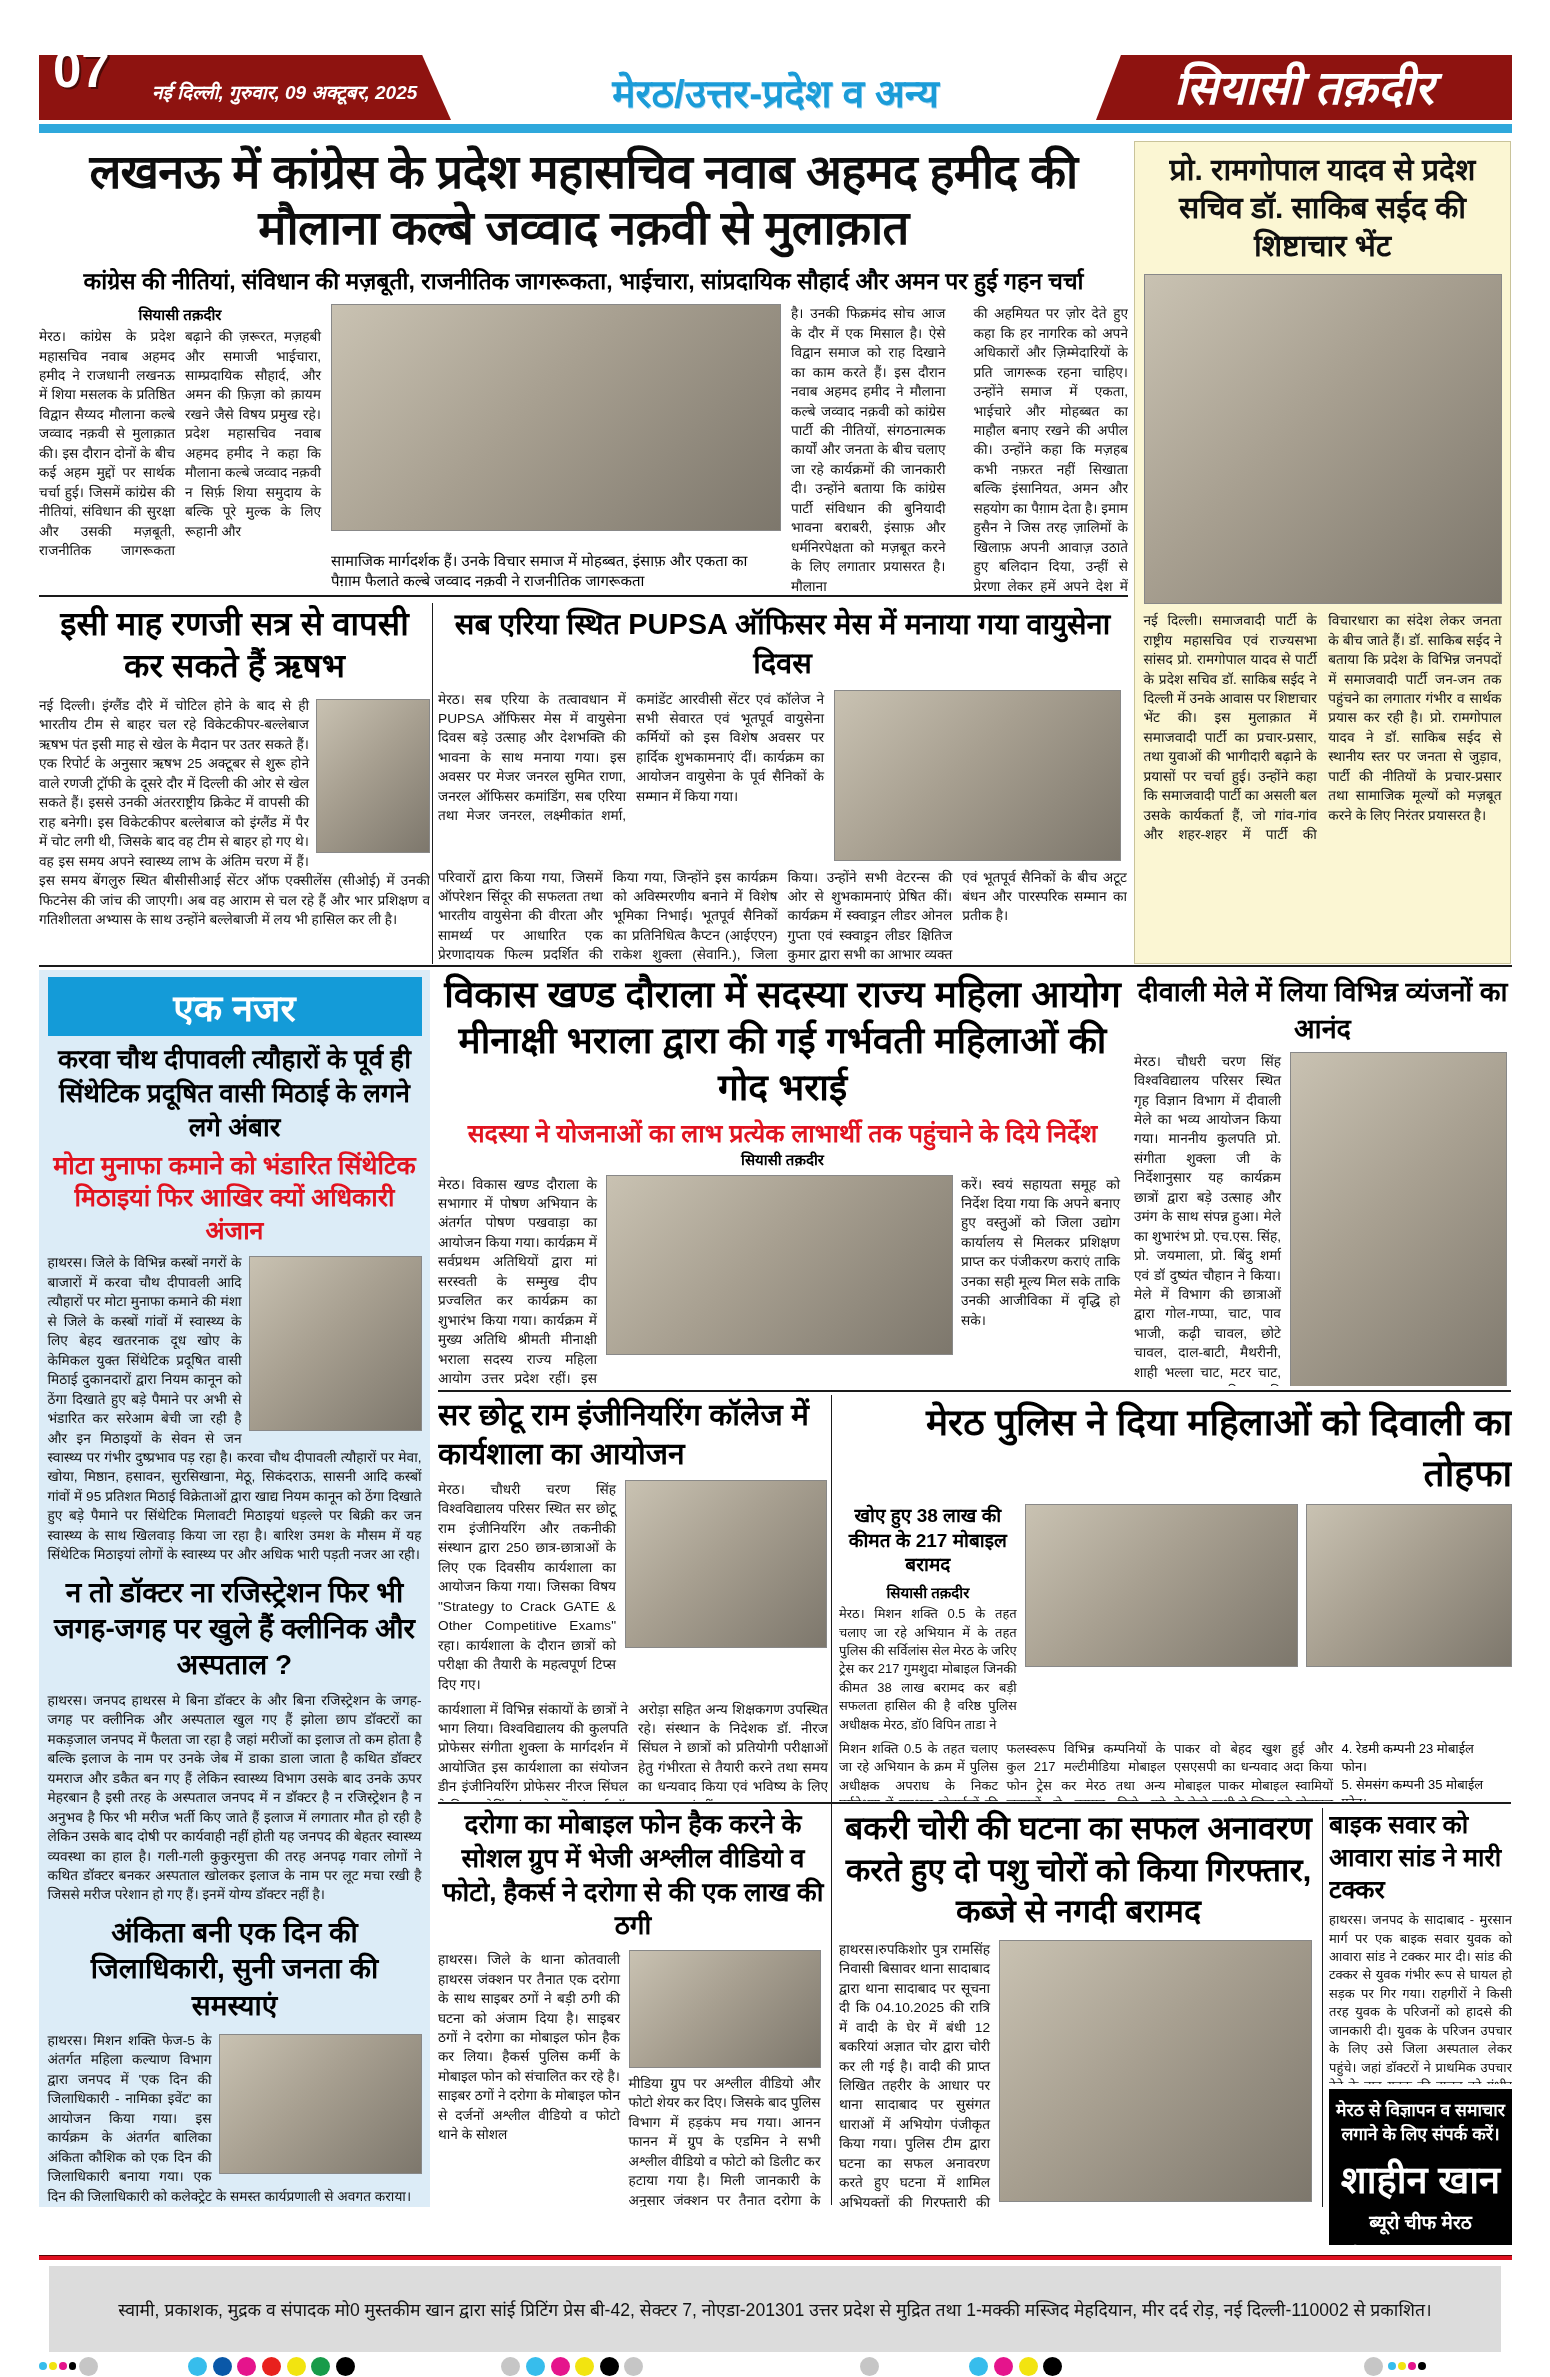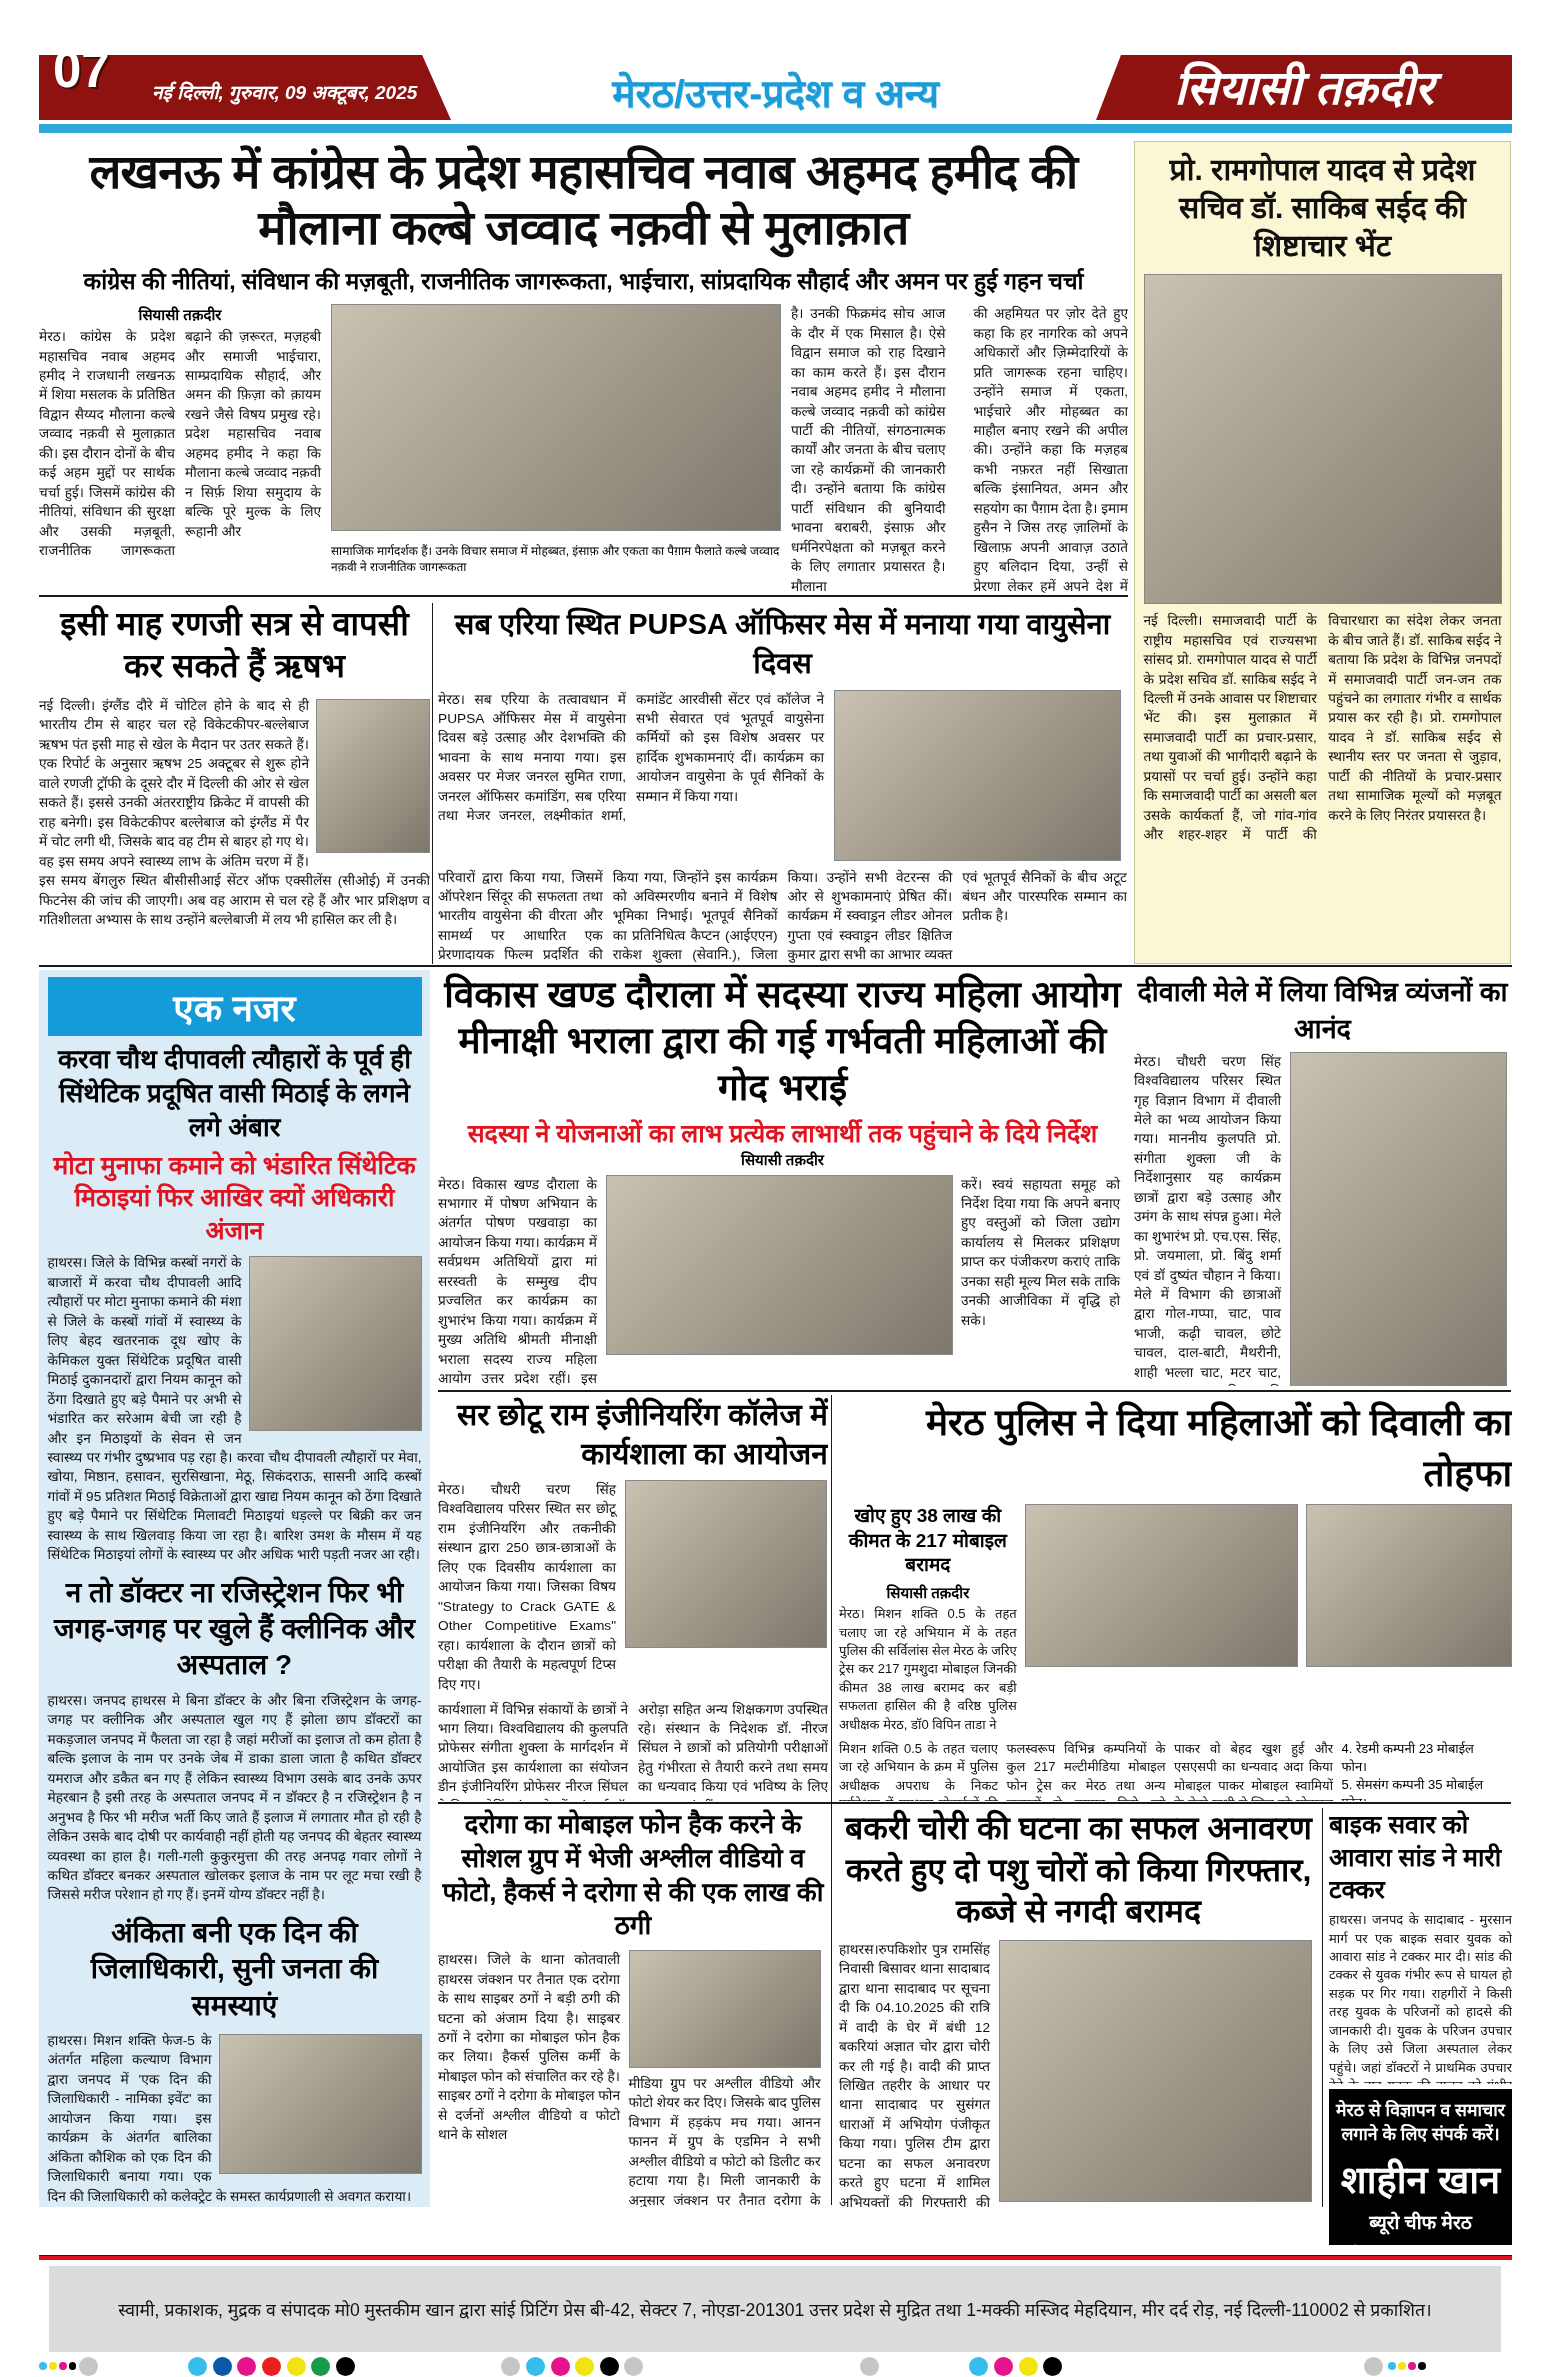--- a/index.html
+++ b/index.html
@@ -30,21 +30,21 @@
   .hrule { position:absolute; background:#1a1a1a; height:2.1px; }
   .vrule { position:absolute; background:#1a1a1a; width:1.4px; }
 
   
   .lead-head { font-size:47px; line-height:1.2; font-weight:bold; text-align:center; color:#0d0d0d; letter-spacing:-0.7px; }
   .lead-sub  { font-size:23px; font-weight:bold; text-align:center; margin-top:7px; }
   .lead-cols { display:flex; gap:10px; margin-top:8.5px; }
   .lc-a { width:282px; }
   .lc-photo { width:450px; }
   .lead-photo { width:450px; height:227px; }
-  .lead-cap { font-size:12px; margin-top:13px; line-height:1.3; }
+  .lead-cap { font-size:15px; margin-top:20px; line-height:1.3; }
   .lc-b { width:337px; display:flex; gap:28px; }
   .lc-b > div { width:163px; }
 
   
   .sidebar { background:#fbf6d3; border:0.7px solid #c9c39a; padding:8.5px; }
   .sb-head { font-size:30px; font-weight:bold; text-align:center; line-height:1.28; color:#101010; }
   .sb-photo { width:100%; height:330px; margin:8.5px 0 7px 0; }
   .sb-body { column-count:2; column-gap:11.3px; }
 
   
@@ -72,21 +72,21 @@
   .gb-row { display:flex; gap:8.5px; margin-top:5.6px; }
   .gb-col { width:159px; }
   .gb-photo { width:347px; height:180px; }
 
   .dw-head { font-size:27px; font-weight:bold; text-align:center; }
   .dw-row { display:flex; gap:8.5px; margin-top:5.6px; }
   .dw-col { width:147px; }
   .dw-photo { width:217px; height:357px; }
 
   
-  .ch-head { font-size:30px; font-weight:bold; text-align:right; line-height:1.3; }
+  .ch-head { font-size:30px; font-weight:bold; text-align:left; line-height:1.3; }
   .ch-row { display:flex; gap:8.5px; margin-top:7px; }
   .ch-col { width:178px; }
   .ch-photo { width:202px; height:168px; }
   .ch-bottom { margin-top:5.6px; }
 
   .po-head { font-size:37px; font-weight:bold; text-align:right; }
   .po-row { display:flex; gap:8.5px; margin-top:7px; }
   .po-left { width:178px; }
   .po-sub { font-size:19px; line-height:1.3; text-align:center; font-weight:bold; }
   .po-photo1 { width:273px; height:163px; }

